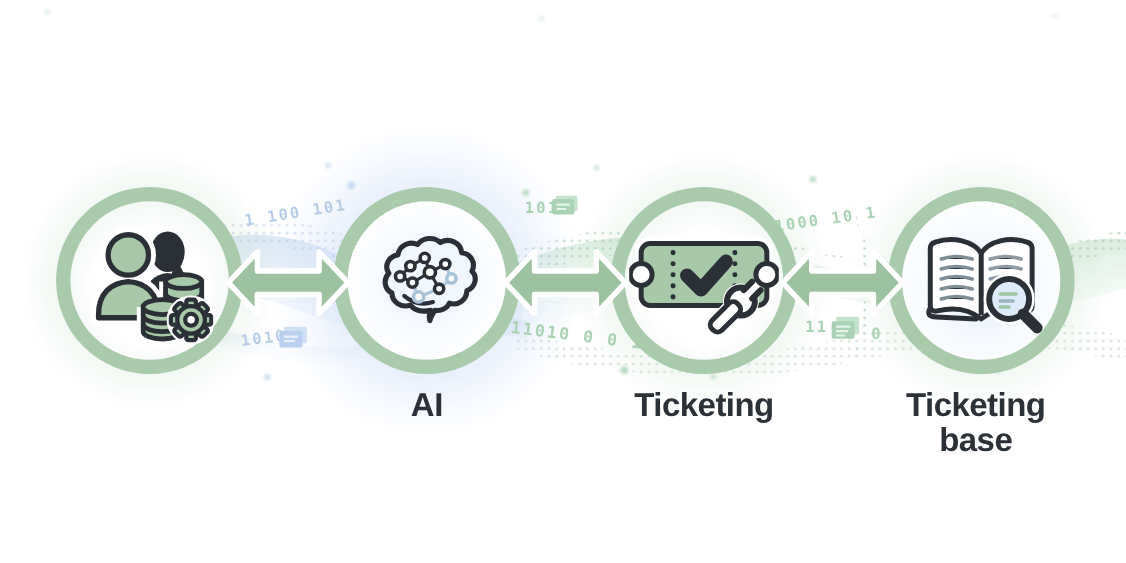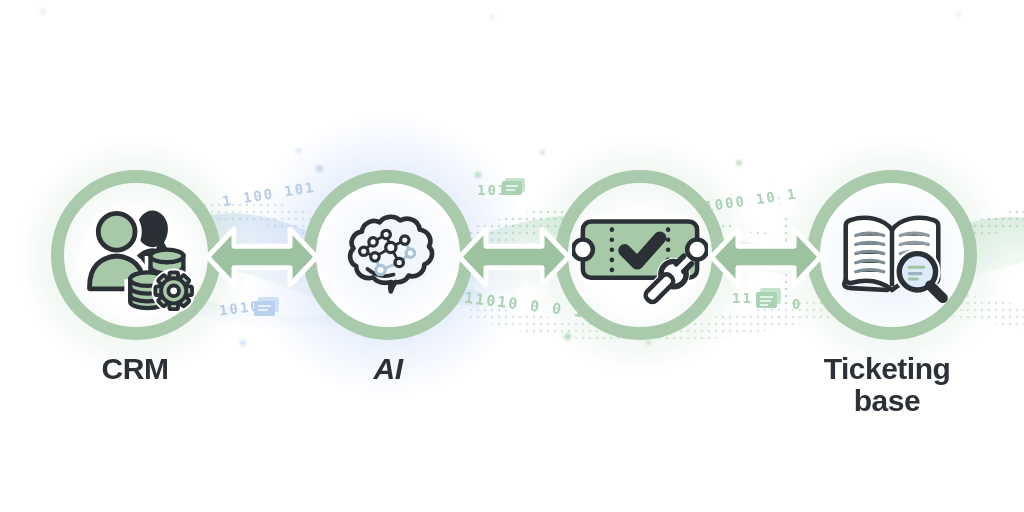--- a/index.html
+++ b/index.html
@@ -167,21 +167,20 @@
           <rect x="-4.5" y="-19" width="9" height="9" rx="2" transform="rotate(180)"></rect>
           <rect x="-4.5" y="-19" width="9" height="9" rx="2" transform="rotate(225)"></rect>
           <rect x="-4.5" y="-19" width="9" height="9" rx="2" transform="rotate(270)"></rect>
           <rect x="-4.5" y="-19" width="9" height="9" rx="2" transform="rotate(315)"></rect>
         </g>
         <circle r="13"></circle>
         <circle r="5.5" fill="#fff"></circle>
       </g>
     </svg>
   </div>
-  <div class="node-label" style="left:25px;top:353px;width:220px;">CRM</div>
 
   <div class="node-circle inner-blue" style="left:303px;top:170px;">
     <svg width="112" height="112" viewBox="0 0 120 120">
 
       <path d="M63 99c-1-4-1-7 1-10-9 2-16 0-20-5-9 3-18-3-18-12-7-3-9-13-3-19-5-7 0-17 9-18 1-9 11-14 19-10 5-7 16-8 22-2 9-5 20 0 21 10 9 1 14 10 10 18 6 6 3 16-5 19 0 9-9 15-17 12-2 5-8 8-14 7-2 3-4 6-5 10z" fill="#f2f7fd" stroke="var(--icon-dark)" stroke-width="5" stroke-linejoin="round"></path>
       <path d="M38 75q13 11 28 6" fill="none" stroke="var(--icon-dark)" stroke-width="4" stroke-linecap="round"></path>
 
       <g stroke="var(--icon-dark)" stroke-width="3" fill="none">
         <path d="M34 56 44 46 58 38 63 52 46 62 34 56M58 38 63 52M63 52 78 44M63 52 72 68"></path>
       </g>
@@ -197,21 +196,21 @@
           <circle cx="63" cy="52" r="5.5"></circle>
           <circle cx="46" cy="62" r="4.5"></circle>
         <circle cx="72" cy="68" r="4.5"></circle>
       </g>
       <g fill="#fff" stroke="#a9c3d8" stroke-width="3.5">
         <circle cx="84" cy="58" r="4.5"></circle>
           <circle cx="52" cy="76" r="5"></circle>
       </g>
     </svg>
   </div>
-  <div class="node-label" style="left:278px;top:353px;width:220px;font-style:italic;">AI</div>
+  <div class="node-label" style="left:278px;top:353px;width:220px;">AI</div>
 
   <div class="node-circle inner-green" style="left:555px;top:170px;">
     <svg width="136" height="104" viewBox="0 0 150 110">
 
       <rect x="12" y="18" width="126" height="62" rx="9" fill="none" stroke="#fff" stroke-width="13"></rect>
       <rect x="12" y="18" width="126" height="62" rx="9" fill="var(--icon-green)" stroke="var(--icon-dark)" stroke-width="5"></rect>
       <circle cx="12" cy="49" r="11" fill="#fff" stroke="var(--icon-dark)" stroke-width="5"></circle>
       <circle cx="138" cy="49" r="11" fill="#fff" stroke="var(--icon-dark)" stroke-width="5"></circle>
 
       <line x1="44" y1="27" x2="44" y2="72" stroke="var(--icon-dark)" stroke-width="5" stroke-linecap="round" stroke-dasharray="0.1 11"></line>
@@ -222,20 +221,21 @@
       <g transform="translate(112 76) rotate(45)">
         <rect x="-7" y="4" width="14" height="36" rx="6" fill="#fff" stroke="#fff" stroke-width="8"></rect>
         <circle r="14" fill="#fff" stroke="#fff" stroke-width="8"></circle>
         <circle r="14" fill="#fff" stroke="var(--icon-dark)" stroke-width="6"></circle>
         <rect x="-6" y="-24" width="12" height="14" fill="#fff"></rect>
         <path d="M-6 -10 v-12 M6 -10 v-12" stroke="var(--icon-dark)" stroke-width="6" stroke-linecap="round"></path>
         <rect x="-7" y="4" width="14" height="36" rx="6" fill="#fff" stroke="var(--icon-dark)" stroke-width="5"></rect>
       </g>
     </svg>
   </div>
+  <div class="node-label" style="left:530px;top:353px;width:220px;">Ticketing</div>
 
   <div class="node-circle inner-blue2" style="left:807px;top:170px;">
     <svg width="118" height="106" viewBox="0 0 130 115">
 
       <path d="M65 30 C57 18 37 13 19 19c-3 1-5 3-5 6v58c0 4 3 6 7 5 16-4 32-2 44 8 12-10 28-12 44-8 4 1 7-1 7-5V25c0-3-2-5-5-6-18-6-38-1-46 11z" fill="#ffffff" stroke="var(--icon-dark)" stroke-width="5" stroke-linejoin="round"></path>
       <path d="M65 30v62" stroke="var(--icon-dark)" stroke-width="5"></path>
       <path d="M14 85q-5 9 6 9l40 2" fill="none" stroke="var(--icon-dark)" stroke-width="5" stroke-linecap="round"></path>
 
       <g stroke="#7f8d97" stroke-width="3.6" stroke-linecap="round">
         <path d="M25 36 Q40 31 56 36"></path>

